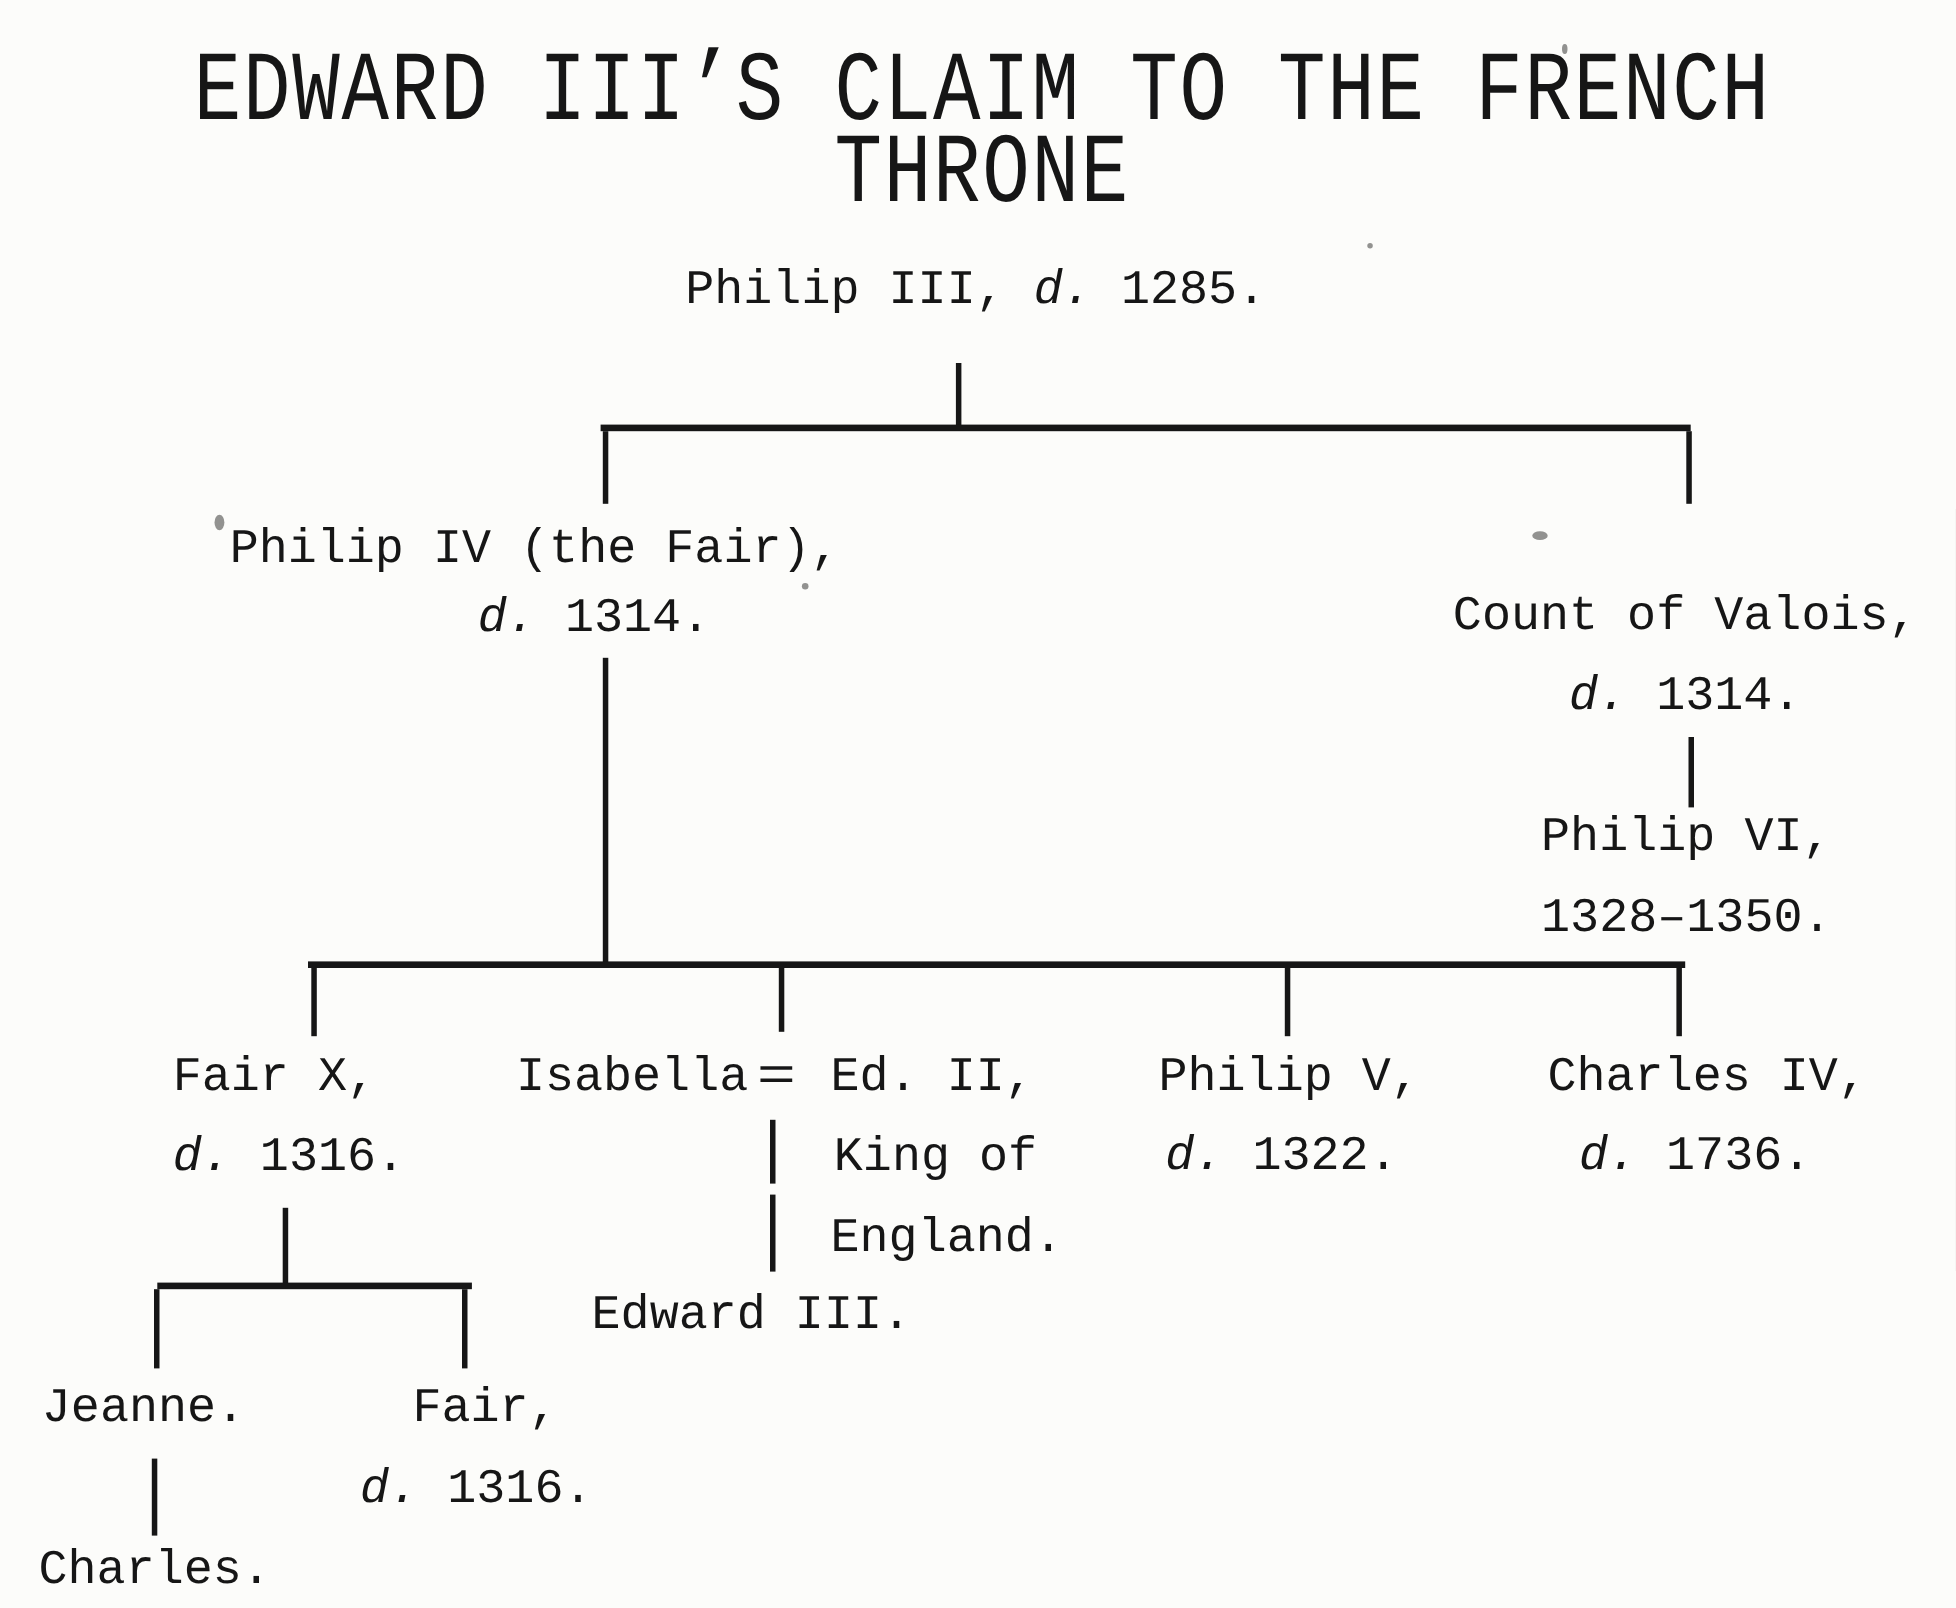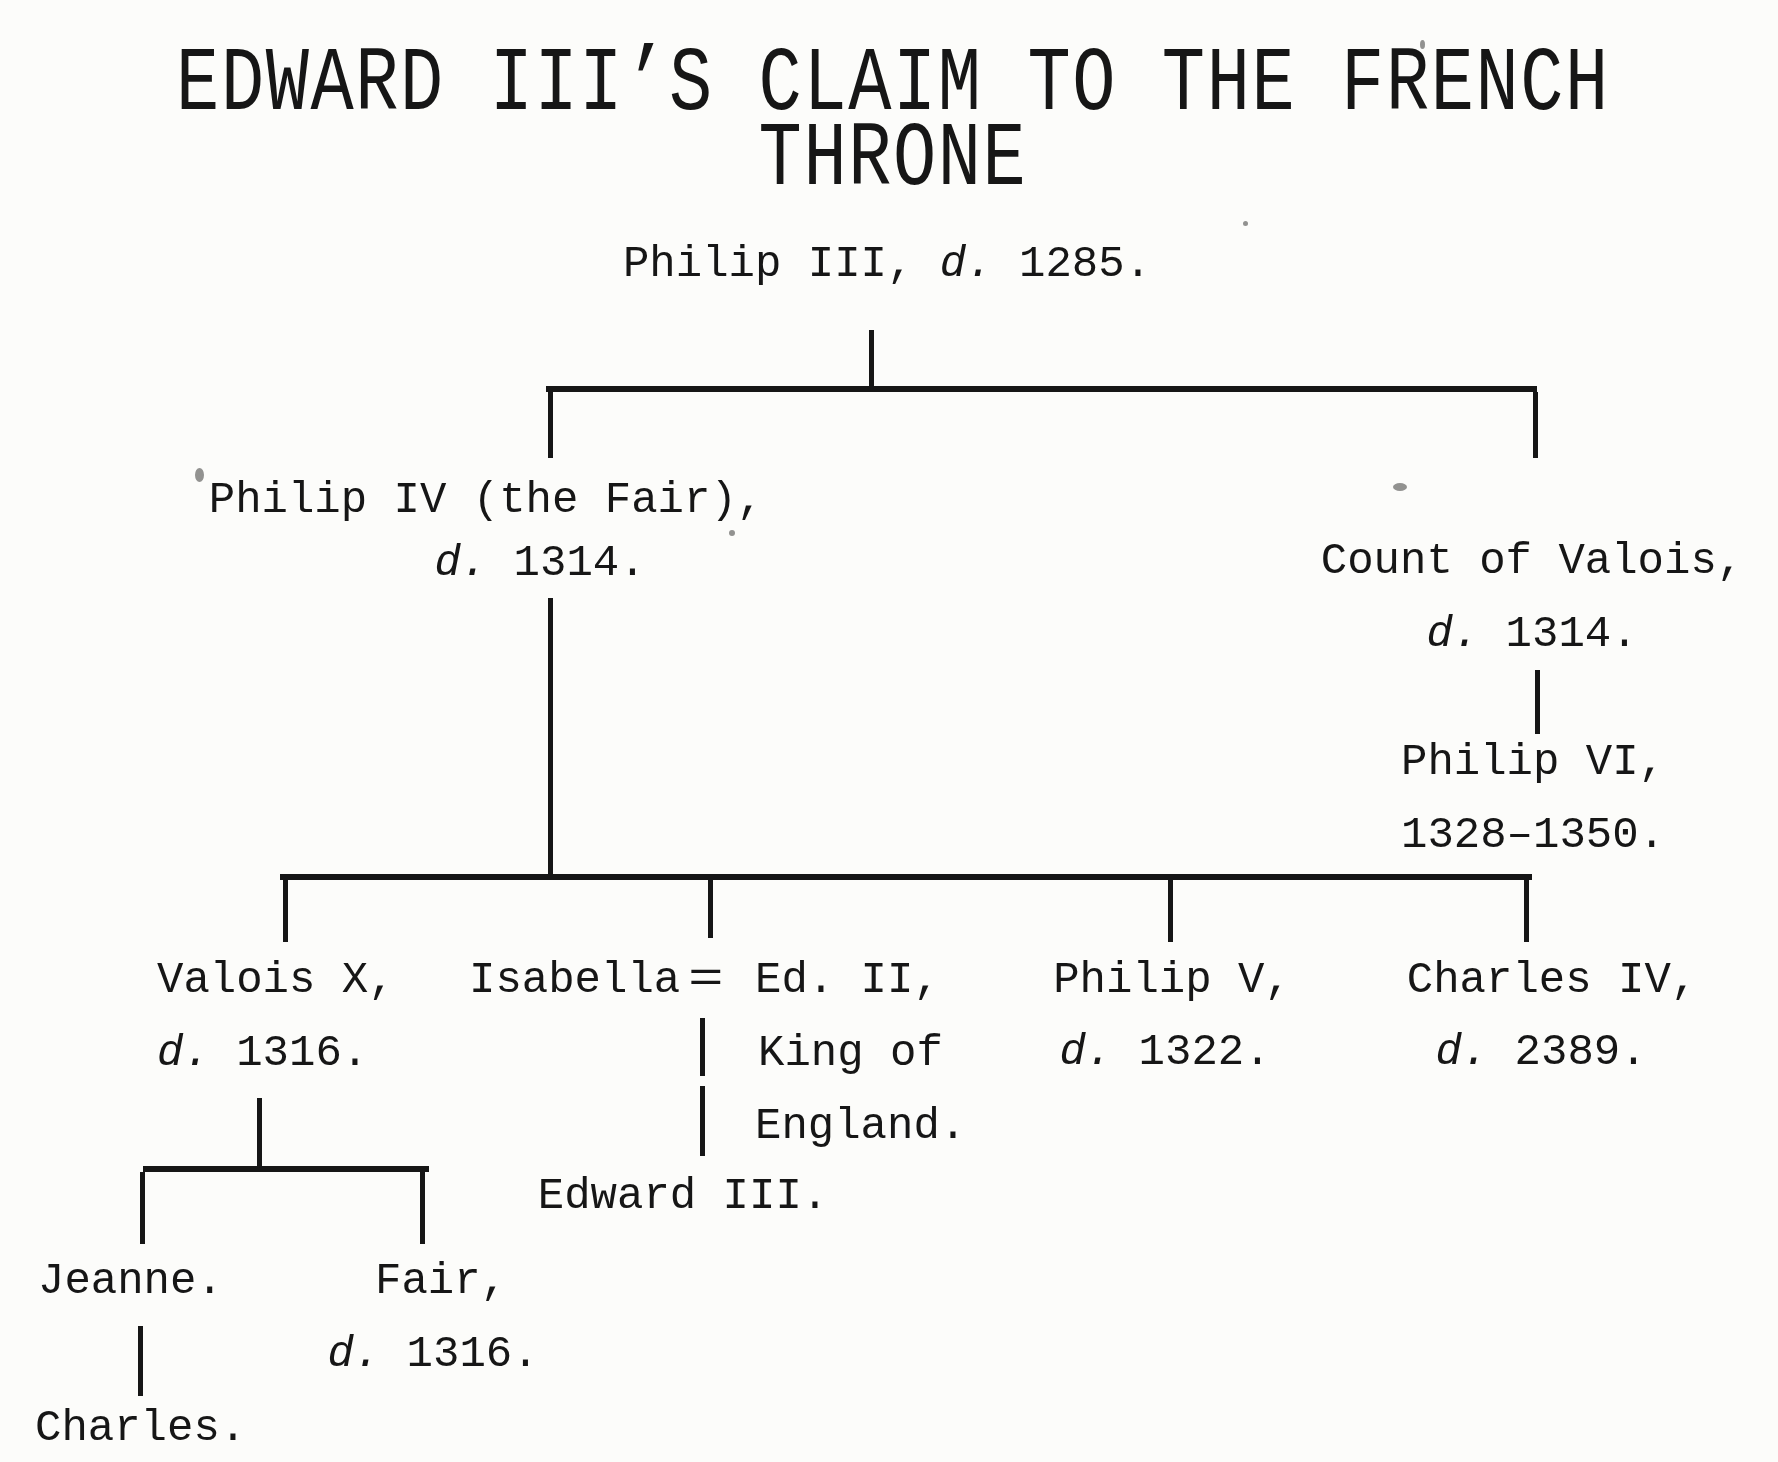--- a/index.html
+++ b/index.html
@@ -61,35 +61,35 @@
   <div class="cline" style="left:1533px;top:726px">Philip VI,</div>
   <div class="cline" style="left:1533px;top:799px">1328–1350.</div>
 
   <div class="v" style="left:548px;top:598px;height:278px"></div>
   <div class="h" style="left:280px;top:874px;width:1252px"></div>
   <div class="v" style="left:283px;top:880px;height:62px"></div>
   <div class="v" style="left:708px;top:880px;height:58px"></div>
   <div class="v" style="left:1168px;top:880px;height:62px"></div>
   <div class="v" style="left:1524px;top:880px;height:62px"></div>
 
-  <div class="lline" style="left:157px;top:944px">Valois X,</div>
+  <div class="lline" style="left:157px;top:944px">Fair X,</div>
   <div class="lline" style="left:157px;top:1017px"><span class="it">d.</span> <span>1316.</span></div>
 
   <div class="lline" style="left:469px;top:944px">Isabella</div>
   <div class="lline" style="left:688px;top:944px"><span class="eq">=</span></div>
 
   <div class="lline" style="left:755px;top:944px">Ed. II,</div>
   <div class="lline" style="left:755px;top:1090px">England.</div>
   <div class="lline" style="left:758px;top:1017px">King of</div>
 
   <div class="cline" style="left:1172px;top:944px">Philip V,</div>
   <div class="cline" style="left:1165px;top:1016px"><span class="it">d.</span> <span>1322.</span></div>
 
   <div class="cline" style="left:1552px;top:944px">Charles IV,</div>
-  <div class="cline" style="left:1541px;top:1016px"><span class="it">d.</span> <span>2389.</span></div>
+  <div class="cline" style="left:1541px;top:1016px"><span class="it">d.</span> <span>1736.</span></div>
 
   <div class="v" style="left:700px;top:1018px;height:58px"></div>
   <div class="v" style="left:700px;top:1086px;height:70px"></div>
   <div class="cline" style="left:683px;top:1160px">Edward III.</div>
 
   <div class="v" style="left:257px;top:1098px;height:70px"></div>
   <div class="h" style="left:143px;top:1166px;width:286px"></div>
   <div class="v" style="left:140px;top:1172px;height:72px"></div>
   <div class="v" style="left:420px;top:1172px;height:72px"></div>
 

